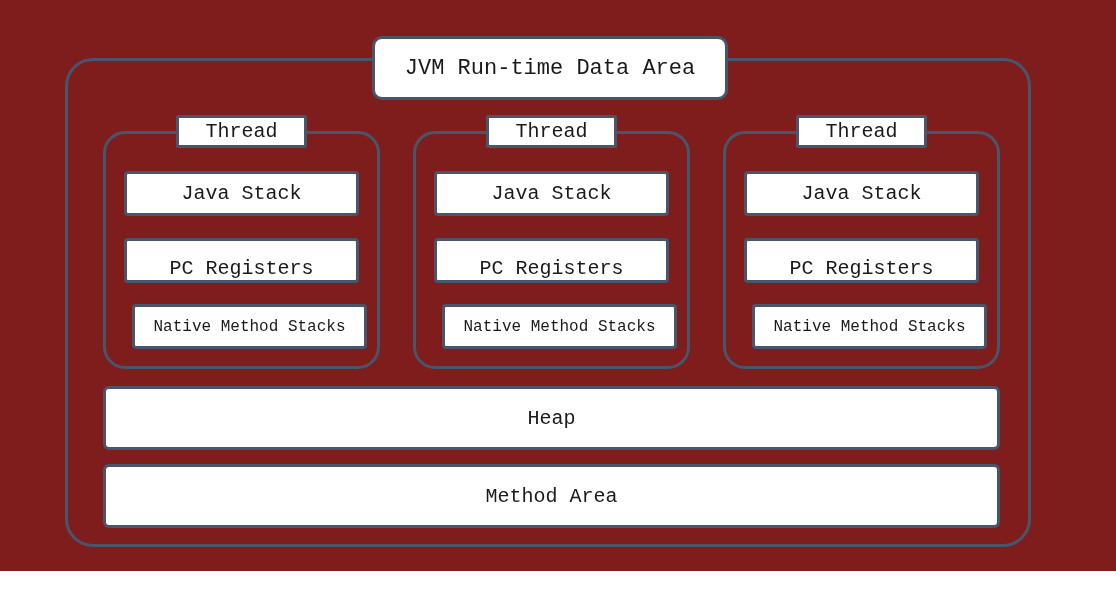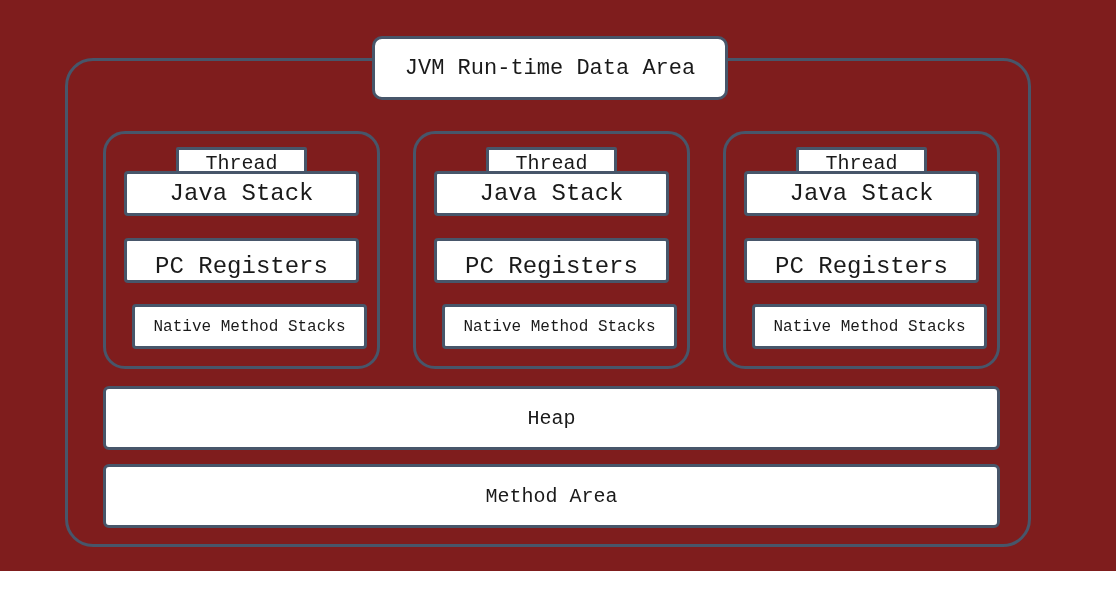--- a/index.html
+++ b/index.html
@@ -40,29 +40,28 @@
     z-index: 1;
   }
   .thread-1 { left: 103px; }
   .thread-2 { left: 413px; }
   .thread-3 { left: 723px; }
   .thread-label {
     top: 115px; width: 131px; height: 33px;
     border-radius: 2px;
     font-size: 20px;
     z-index: 2;
-    margin-top: 32px;
   }
   .thread-label-1 { left: 176px; }
   .thread-label-2 { left: 486px; }
   .thread-label-3 { left: 796px; }
   .inner-box {
     width: 235px; height: 45px;
     border-radius: 4px;
-    font-size: 24px;
+    font-size: 20px;
     z-index: 2;
   }
   .inner-box.small { font-size: 16px; margin-left: 8px; }
   .row-1 { top: 171px; }
   .row-2 { top: 238px; align-items: flex-end; }
   .row-3 { top: 304px; }
   .col-1 { left: 124px; }
   .col-2 { left: 434px; }
   .col-3 { left: 744px; }
   .wide-bar {

